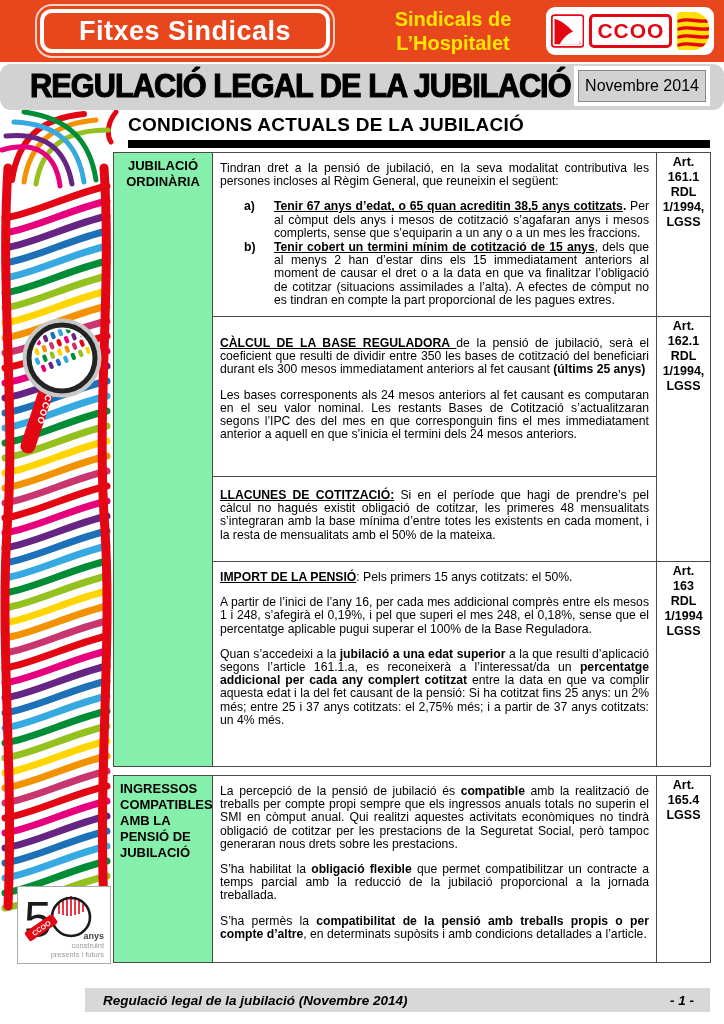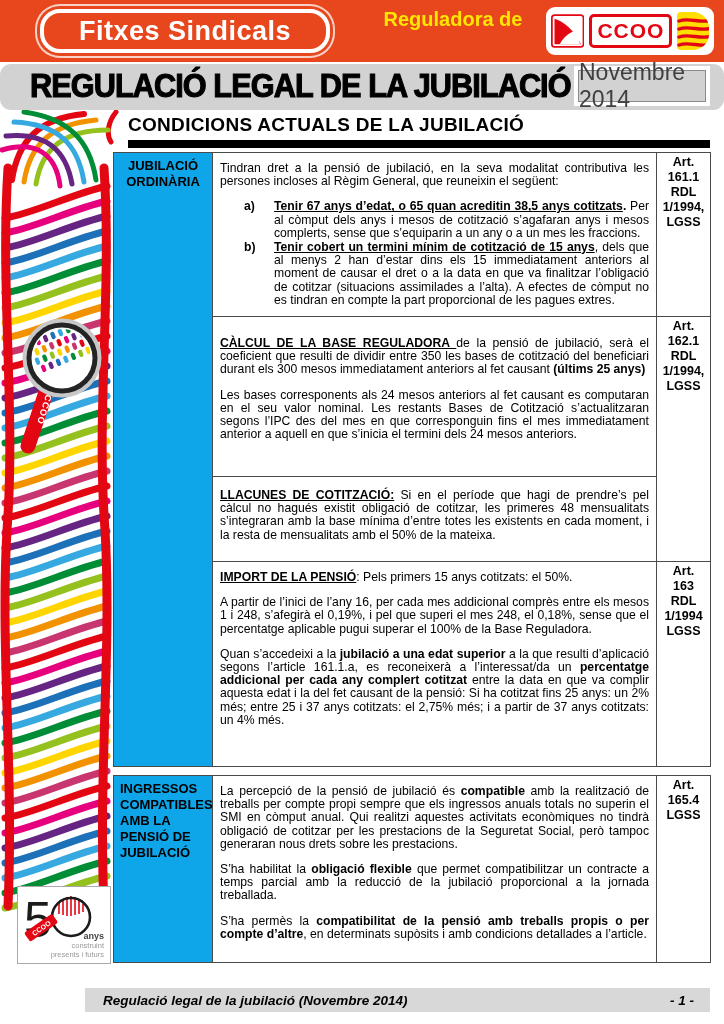--- a/index.html
+++ b/index.html
@@ -2,59 +2,59 @@
 <html><head>
 <meta charset="utf-8">
 <style>
   html,body{margin:0;padding:0;background:#fff;}
   body{width:724px;height:1024px;font-family:"Liberation Sans","DejaVu Sans",sans-serif;-webkit-font-smoothing:antialiased;}
   .page{position:relative;width:724px;height:1024px;overflow:hidden;background:#fff;}
 
   
   .topbar{position:absolute;left:0;top:0;width:724px;height:62px;background:#E8461D;}
   .brand-box{position:absolute;left:40px;top:9px;width:282px;height:36px;
-    border:4px solid #fff;border-radius:20px;
+    border:4px solid #fff;border-radius:12px;
     box-shadow:0 0 0 3px #E8461D,0 0 0 5px rgba(255,255,255,.75);
     display:flex;align-items:center;justify-content:center;}
   .brand-box span{color:#fff;font-weight:bold;font-size:27px;letter-spacing:.5px;}
   .org{position:absolute;left:358px;top:7px;width:190px;text-align:center;color:#FFE600;
     font-weight:bold;font-size:20px;line-height:24px;}
   .ccoo-logo{position:absolute;left:546px;top:7px;width:168px;height:48px;background:#fff;
     border-radius:9px;display:flex;align-items:center;gap:5px;padding:0 5px;box-sizing:border-box;}
   .ccoo-word{font-weight:900;color:#E30613;font-size:21px;letter-spacing:1px;
     border:3px solid #E30613;border-radius:5px;padding:2px 5px;line-height:24px;}
   .senyera{width:36px;height:38px;background:#FFDE00;border-radius:4px 16px 16px 4px;overflow:hidden;position:relative;}
 
   
   .titlebar{position:absolute;left:0;top:64px;width:724px;height:46px;background:#D2D2D2;border-radius:11px;}
   .titlebar h1{margin:0;position:absolute;left:30px;top:3px;font-size:33px;font-weight:bold;
     color:#000;-webkit-text-stroke:1.1px #000;letter-spacing:-1px;white-space:nowrap;
     transform:scaleX(.93);transform-origin:left center;}
   .datebox{position:absolute;left:578px;top:6px;width:126px;height:30px;background:#D2D2D2;
     border:1px solid #8a8a8a;box-shadow:0 0 0 4px #fff;display:flex;align-items:center;justify-content:center;}
-  .datebox span{font-size:23px;color:#404040;}
+  .datebox span{font-size:16px;color:#000000;}
 
   
   .ribbon{position:absolute;left:0;top:110px;width:126px;height:900px;pointer-events:none;}
   .fifty-box{position:absolute;left:17px;top:776px;width:92px;height:76px;background:#fff;
     border:1px solid #a9a9a9;}
   .fifty-box svg{display:block;}
   .f5{font-size:50px;font-weight:400;fill:#1b1b1b;font-family:"Liberation Sans",sans-serif;}
 
   
   .section-head{position:absolute;left:128px;top:114px;width:582px;}
   .section-head h2{margin:0;font-size:19px;font-weight:bold;color:#000;letter-spacing:.3px;}
   .black-bar{margin-top:4px;width:582px;height:8px;background:#000;}
 
   
   table.grid{position:absolute;left:113px;border-collapse:collapse;table-layout:fixed;
     width:597px;background:#fff;border:1.5px solid #4a4a4a;}
   table.grid td{border:1px solid #4a4a4a;vertical-align:top;overflow:hidden;}
   .t1{top:152px;} .t2{top:775px;}
-  td.label{background:#0ea5e9;vertical-align:middle;font-weight:bold;font-size:13px;line-height:16px;color:#000;}
+  td.label{background:#86efac;vertical-align:middle;font-weight:bold;font-size:13px;line-height:16px;color:#000;}
   td.label.center{text-align:center;}
   td.label .lbl{padding:4px 5px;}
   td.content{font-size:12.2px;line-height:13.2px;color:#000;padding:9px 7px;text-align:justify;}
   td.art{vertical-align:middle;text-align:center;font-weight:bold;font-size:12.5px;line-height:15px;color:#000;padding:2px;}
   tr.rA{height:158px;} tr.rB{height:160px;} tr.rC{height:85px;} tr.rD{height:205px;} tr.rE{height:187px;}
   td.pad-lg{padding-top:20px;} td.pad-md{padding-top:12px;} td.pad-sm{padding-top:9px;}
   .para{text-align:justify;}
   .para+.para{margin-top:12px;}
   .para.li+.para.li{margin-top:1px;}
   .para.li{display:flex;padding-left:24px;}
@@ -70,21 +70,22 @@
 </head>
 <body>
 
 <div class="page">
 
   <header class="topbar">
     <div class="brand-box">
       <span>Fitxes Sindicals</span>
     </div>
     <div class="org">
-      <div>Reguladora de</div>
+      <div>Sindicals de</div>
+      <div>L’Hospitalet</div>
     </div>
     <div class="ccoo-logo">
       <svg width="38" height="38" viewBox="0 0 38 38">
         <rect x="1" y="1" width="36" height="36" rx="3" fill="#fff" stroke="#E30613" stroke-width="2"></rect>
         <path d="M4,34 L34,34 C27,18 14,8 4,5 Z" fill="#E30613"></path>
         <path d="M10,34 C14,26 22,20 30,18 L33,34 Z" fill="#fff"></path>
       </svg>
       <span class="ccoo-word">CCOO</span>
       <div class="senyera">
         <svg width="36" height="38" viewBox="0 0 36 38">

